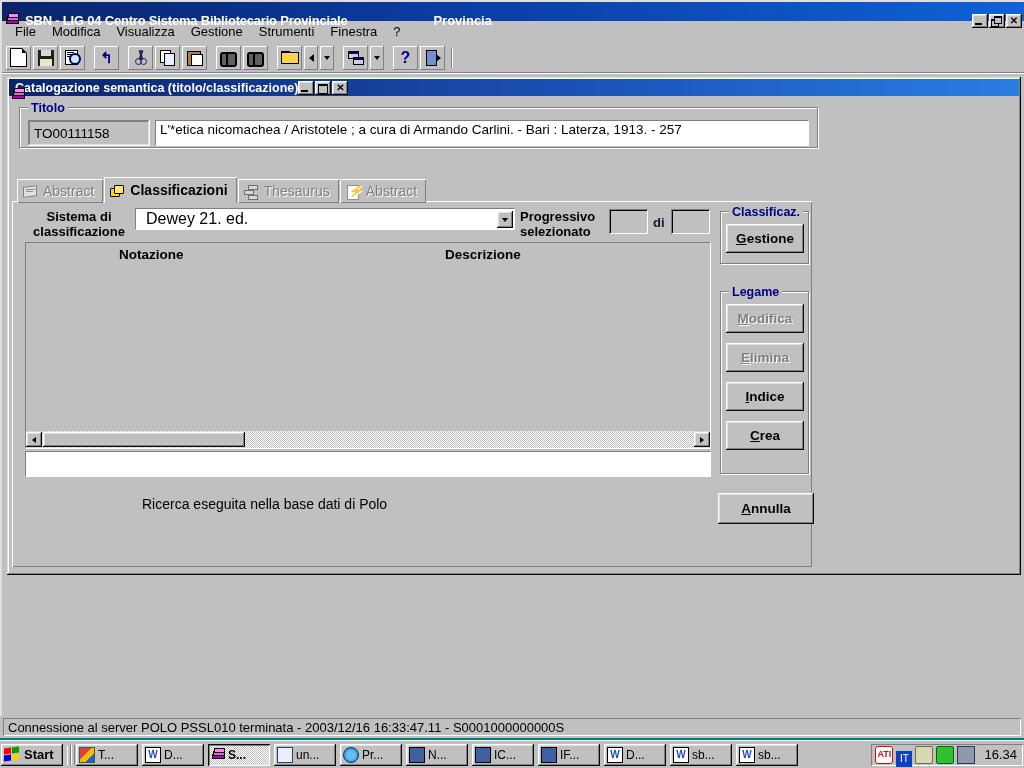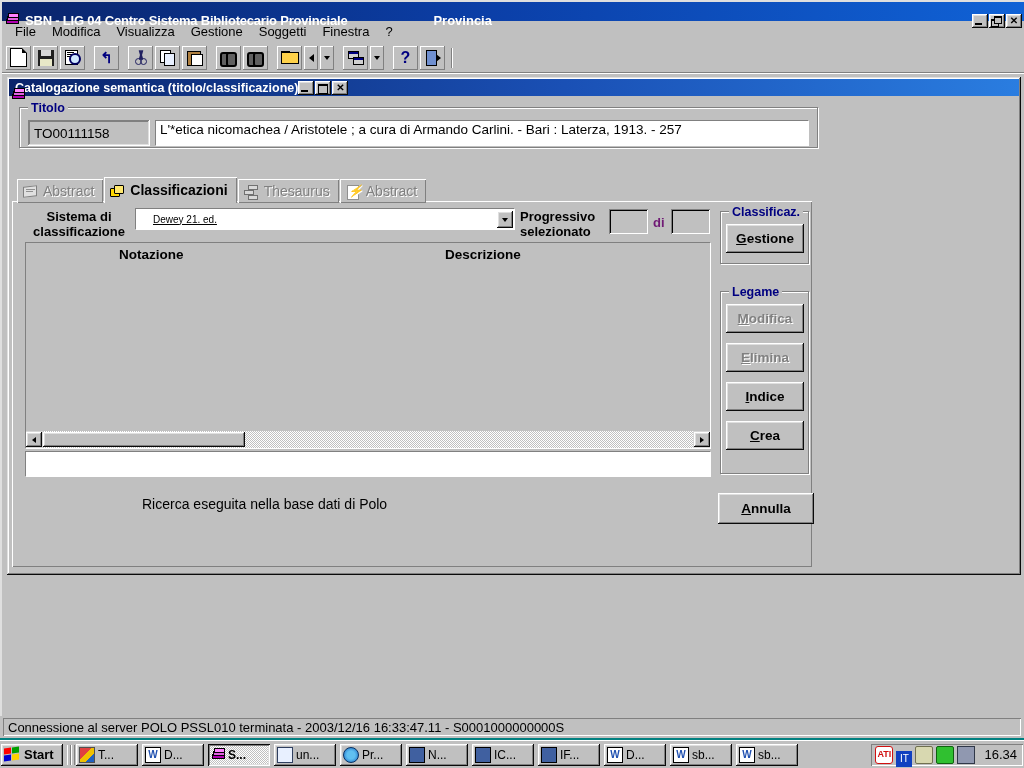--- a/index.html
+++ b/index.html
@@ -201,21 +201,21 @@
 
   
   .combo {
     position:absolute;
     background:#ffffff;
     border-top:1px solid #808080; border-left:1px solid #808080;
     border-right:1px solid #ffffff; border-bottom:1px solid #ffffff;
     box-sizing:border-box;
     display:flex; align-items:center;
   }
-  .combo .combo-text { flex:1 1 auto; font-size:10px; color:#000; padding-left:17px; white-space:nowrap;text-decoration:underline;}
+  .combo .combo-text { flex:1 1 auto; font-size:16px; color:#000; padding-left:10px; white-space:nowrap;}
   .combo .combo-arrow {
     width:16px; height:17px; margin:1px 1px 0 0;
     background:#c0c0c0;
     box-shadow: inset -1px -1px 0 #0a0a0a, inset 1px 1px 0 #ffffff,
                 inset -2px -2px 0 #808080, inset 2px 2px 0 #dfdfdf;
     display:flex; align-items:center; justify-content:center;
     flex:0 0 auto;
   }
   .arrow-dn { width:0;height:0;border-left:3px solid transparent;border-right:3px solid transparent;border-top:4px solid #000; }
   .arrow-lt { width:0;height:0;border-top:4px solid transparent;border-bottom:4px solid transparent;border-right:5px solid #000; }
@@ -417,21 +417,21 @@
           <span class="g-x">✕</span>
         </span>
     </span>
   </div>
 
   <div id="menubar">
     <span class="menu-item">File</span>
     <span class="menu-item">Modifica</span>
     <span class="menu-item">Visualizza</span>
     <span class="menu-item">Gestione</span>
-    <span class="menu-item">Soggetti</span>
+    <span class="menu-item">Strumenti</span>
     <span class="menu-item">Finestra</span>
     <span class="menu-item">?</span>
   </div>
 
   <div id="toolbar">
     <span class="tbtn">
         <span class="ic-doc"></span>
       </span>
     <span class="tbtn">
         <span class="ic-save">
@@ -596,21 +596,21 @@
             <i class="arrow-dn"></i>
           </span>
       </div>
 
       <div style="position:absolute; left:508px; top:8px; font-size:13px; font-weight:bold; color:#000; line-height:15px;">
         <div>Progressivo</div>
         <div>selezionato</div>
       </div>
 
       <div class="field-small" style="position:absolute; left:597px; top:8px; width:39px; height:25px;"></div>
-      <div style="position:absolute; left:641px; top:14px; font-size:13px; font-weight:bold; color:#701a75;">di</div>
+      <div style="position:absolute; left:641px; top:14px; font-size:13px; font-weight:bold; color:#0f172a;">di</div>
       <div class="field-small" style="position:absolute; left:659px; top:8px; width:39px; height:25px;"></div>
 
       <div id="list-area" style="left:13px; top:41px; width:686px; height:207px;">
         <div id="list-header">
           <span class="col-head" style="left:93px;">Notazione</span>
           <span class="col-head" style="left:419px;">Descrizione</span>
         </div>
 
         <div class="hscroll" style="left:0; bottom:0; width:684px;">
           <span class="sb-track"></span>

